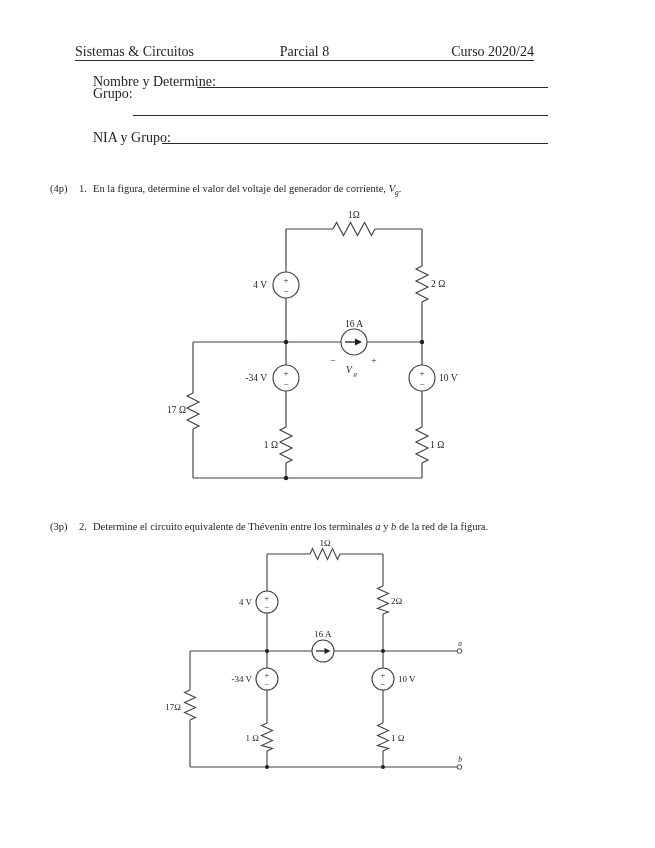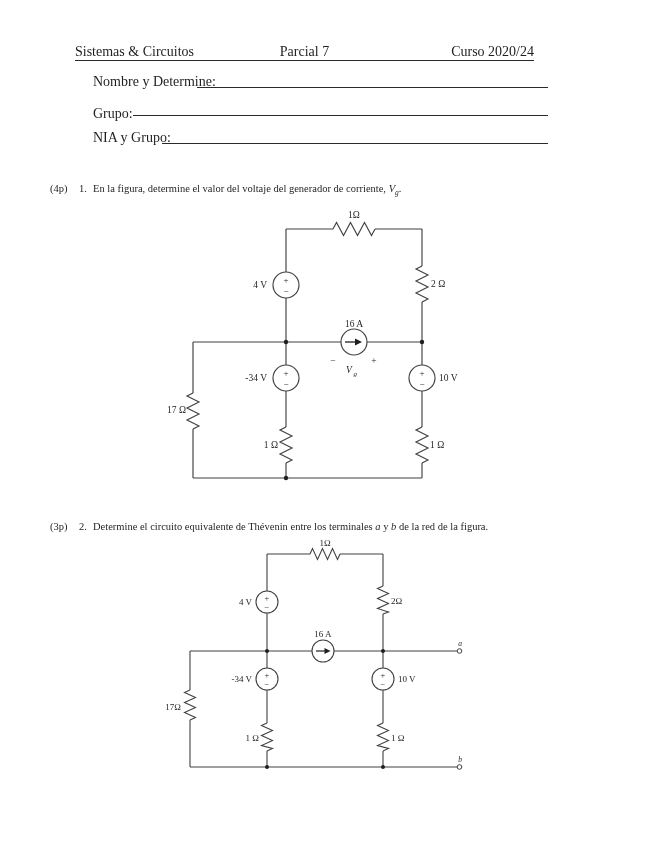--- a/index.html
+++ b/index.html
@@ -24,28 +24,28 @@
   .pm1{font-size:9px;}
   .pm2{font-size:8.5px;}
   .term{font-size:7.5px;font-style:italic;}
 </style>
 </head>
 <body>
 
 <div class="page">
 
   <div class="abs t" style="left:75px;top:46px;">Sistemas &amp; Circuitos</div>
-  <div class="abs t" style="left:75px;top:46px;width:459px;text-align:center;">Parcial 7</div>
+  <div class="abs t" style="left:75px;top:46px;width:459px;text-align:center;">Parcial 8</div>
   <div class="abs t" style="left:75px;top:46px;width:459px;text-align:right;">Curso 2020/24</div>
   <div class="rule" style="left:75px;top:60px;width:459px;"></div>
 
   <div class="abs t" style="left:93px;top:76px;">Nombre y Determine:</div>
   <div class="fill-line" style="left:197px;top:87px;width:351px;"></div>
 
-  <div class="abs t" style="left:93px;top:108px;">Grupo:</div>
+  <div class="abs t" style="left:93px;top:88px;">Grupo:</div>
   <div class="fill-line" style="left:133px;top:115px;width:415px;"></div>
 
   <div class="abs t" style="left:93px;top:132px;">NIA y Grupo:</div>
   <div class="fill-line" style="left:162px;top:143px;width:386px;"></div>
 
   <div class="q" style="left:50px;top:183px;">
     <span class="pts">(4p)</span><span class="num">1.</span><span>En la figura, determine el valor del voltaje del generador de corriente, </span><span class="ital">V</span><sub class="vg">g</sub><span>.</span>
   </div>
 
   <svg style="left:140px;top:200px;" width="340" height="290" viewBox="140 200 340 290">

